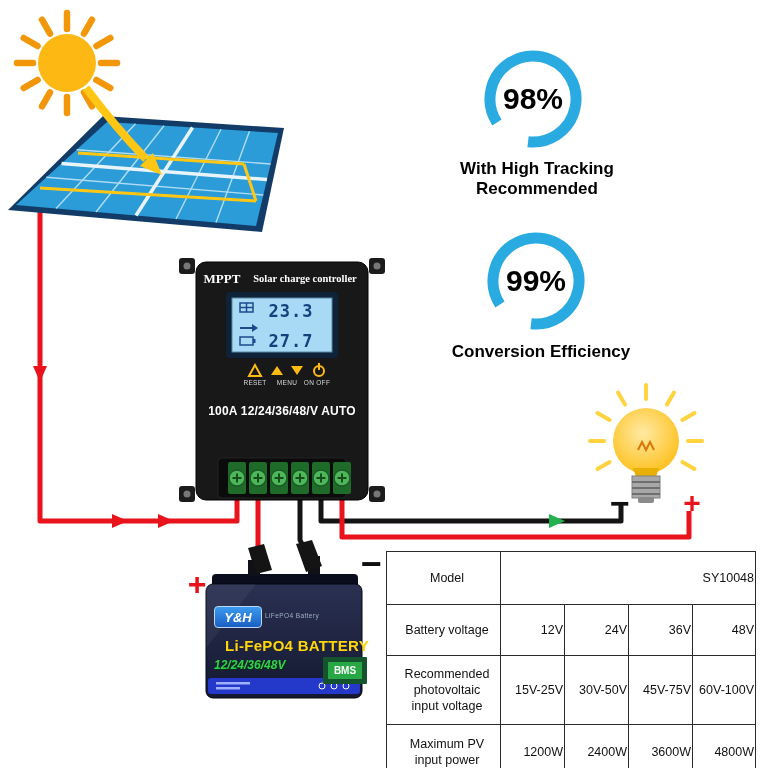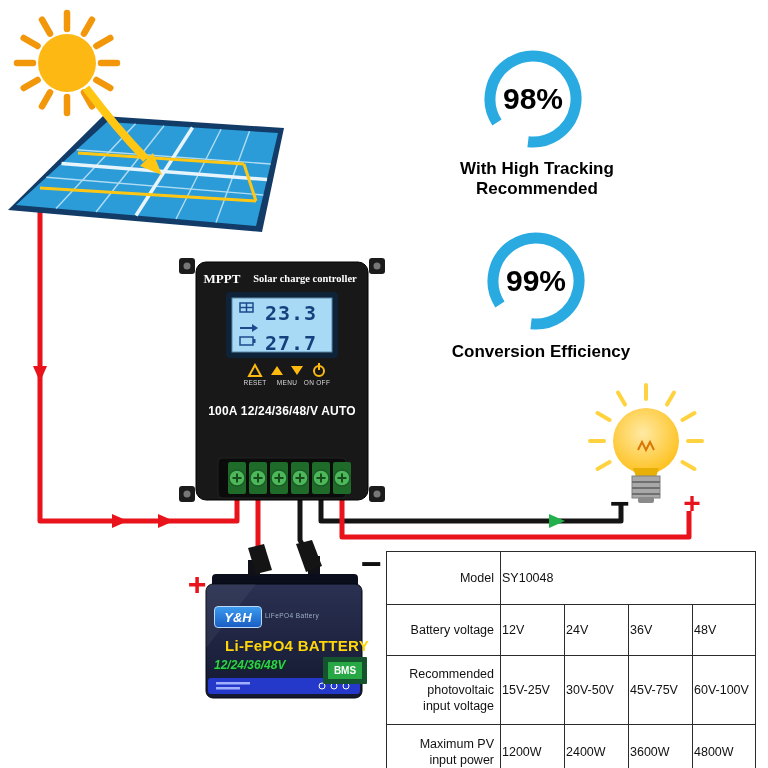--- a/index.html
+++ b/index.html
@@ -5,38 +5,38 @@
   html,body{margin:0;padding:0;background:#fff;}
   .canvas{position:relative;width:768px;height:768px;background:#fff;overflow:hidden;
           font-family:"Liberation Sans",sans-serif;color:#111;}
   svg{position:absolute;left:0;top:0;}
   .txt{position:absolute;z-index:3;}
   .center{text-align:center;}
   .ring-value{font-weight:bold;font-size:30px;color:#000;line-height:38px;}
   .caption{font-weight:bold;font-size:17px;color:#000;}
   .ctl-brand{font-family:"Liberation Serif",serif;font-weight:bold;font-size:13px;color:#fff;}
   .ctl-title{font-family:"Liberation Serif",serif;font-weight:bold;font-size:10.5px;color:#fff;}
-  .lcd-num{font-family:"DejaVu Sans Mono",monospace;font-weight:bold;font-size:20px;color:#15407e;letter-spacing:1px;}
+  .lcd-num{font-family:"DejaVu Sans Mono",monospace;font-weight:bold;font-size:17px;color:#15407e;letter-spacing:1px;}
   .btn-label{font-size:6.5px;color:#d8d8d8;letter-spacing:0.3px;}
   .rating{font-weight:bold;font-size:12px;color:#fff;letter-spacing:0.2px;}
   .pol{font-weight:bold;line-height:1;}
   .pol-red{color:#e8131b;}
   .pol-blk{color:#101010;}
   .bat-logo{background:linear-gradient(180deg,#3b9bef,#1a5ec4);border:1px solid #bcd9f7;border-radius:4px;
             color:#fff;font-weight:bold;font-style:italic;font-size:13px;display:flex;align-items:center;justify-content:center;}
   .bat-tagline{font-size:6.5px;color:#9fb0c5;letter-spacing:0.4px;}
   .bat-name{font-weight:bold;font-size:15px;color:#ffd60a;letter-spacing:0.3px;}
   .bat-volt{font-weight:bold;font-style:italic;font-size:12px;color:#2fd24b;text-shadow:1px 1px 0 #05320e;}
   .bat-bms{background:#28a745;border:5px solid #14532d;border-radius:1px;color:#fff;font-weight:bold;font-size:10px;
            display:flex;align-items:center;justify-content:center;text-align:right;}
   .spec-table-wrap{position:absolute;left:386px;top:551px;width:369px;z-index:3;}
   table.spec{border-collapse:collapse;width:100%;table-layout:fixed;}
   table.spec td{border:1px solid #2b2b2b;font-size:12.5px;color:#111;vertical-align:middle;}
-  td.lbl{text-align:right;padding:4px 6px 4px 13px;line-height:1.3;}
-  td.val{text-align:left;}
+  td.lbl{text-align:center;padding:4px 6px 4px 13px;line-height:1.3;}
+  td.val{text-align:right;}
 </style>
 </head>
 <body>
 
 <div class="canvas">
 
   <svg width="768" height="768" viewBox="0 0 768 768">
     <defs>
       <radialGradient id="bulbGrad" cx="45%" cy="38%" r="70%">
         <stop offset="0%" stop-color="#ffe9a3"></stop>

